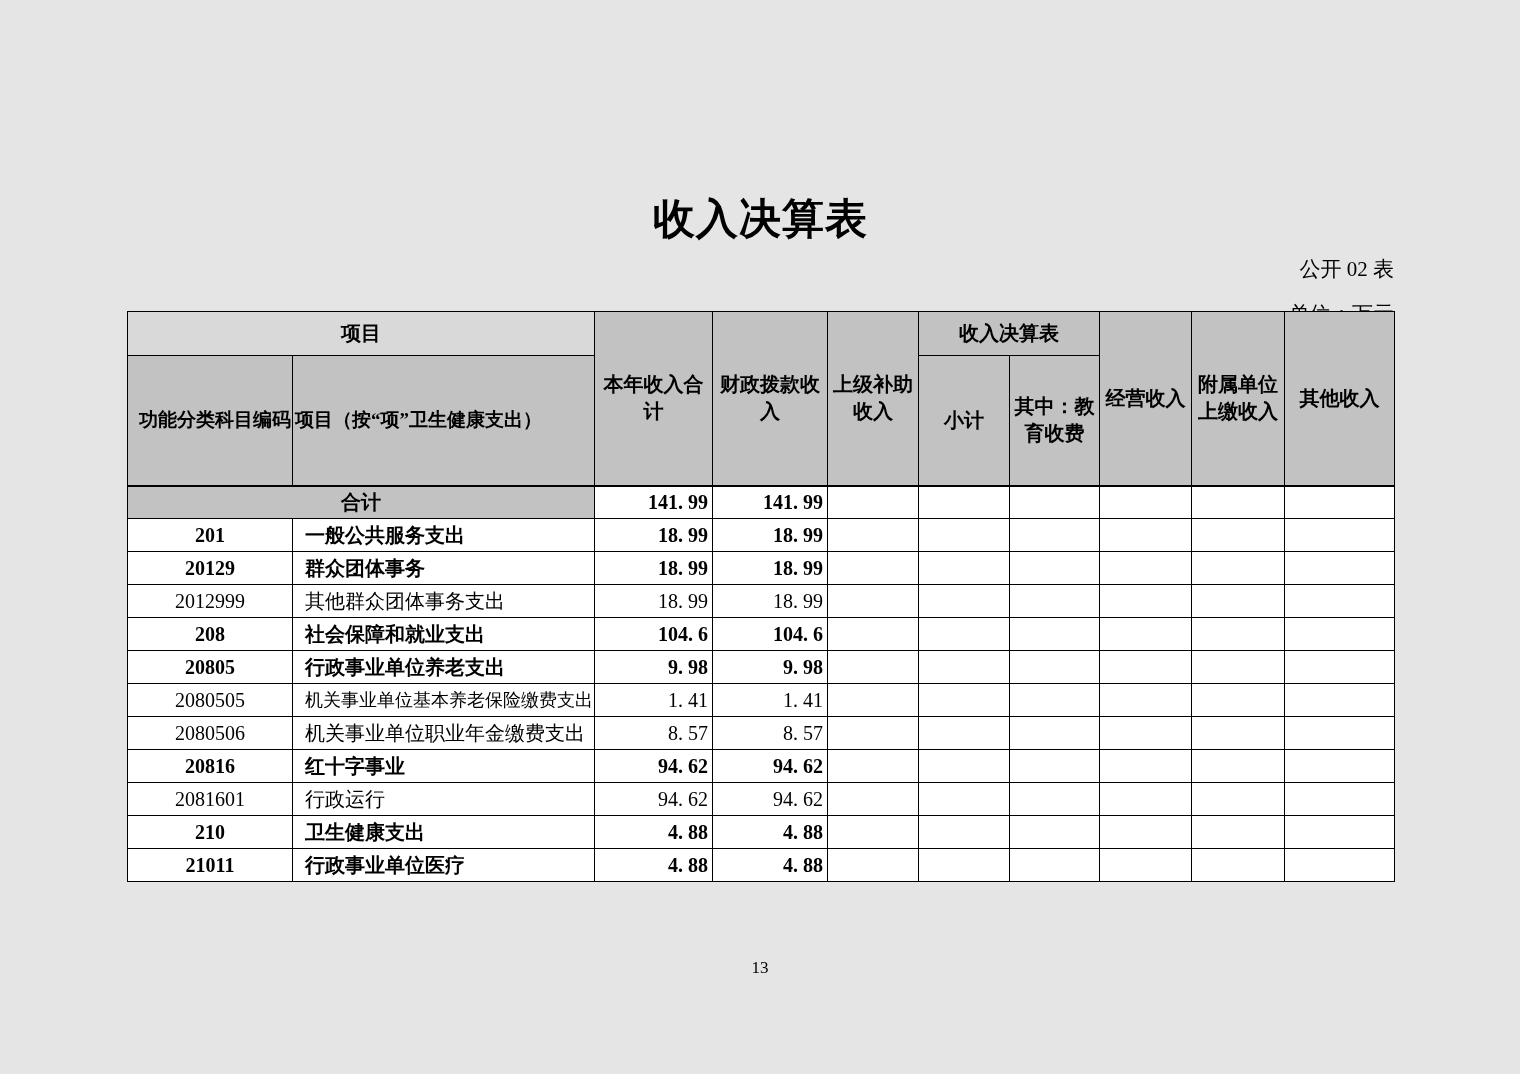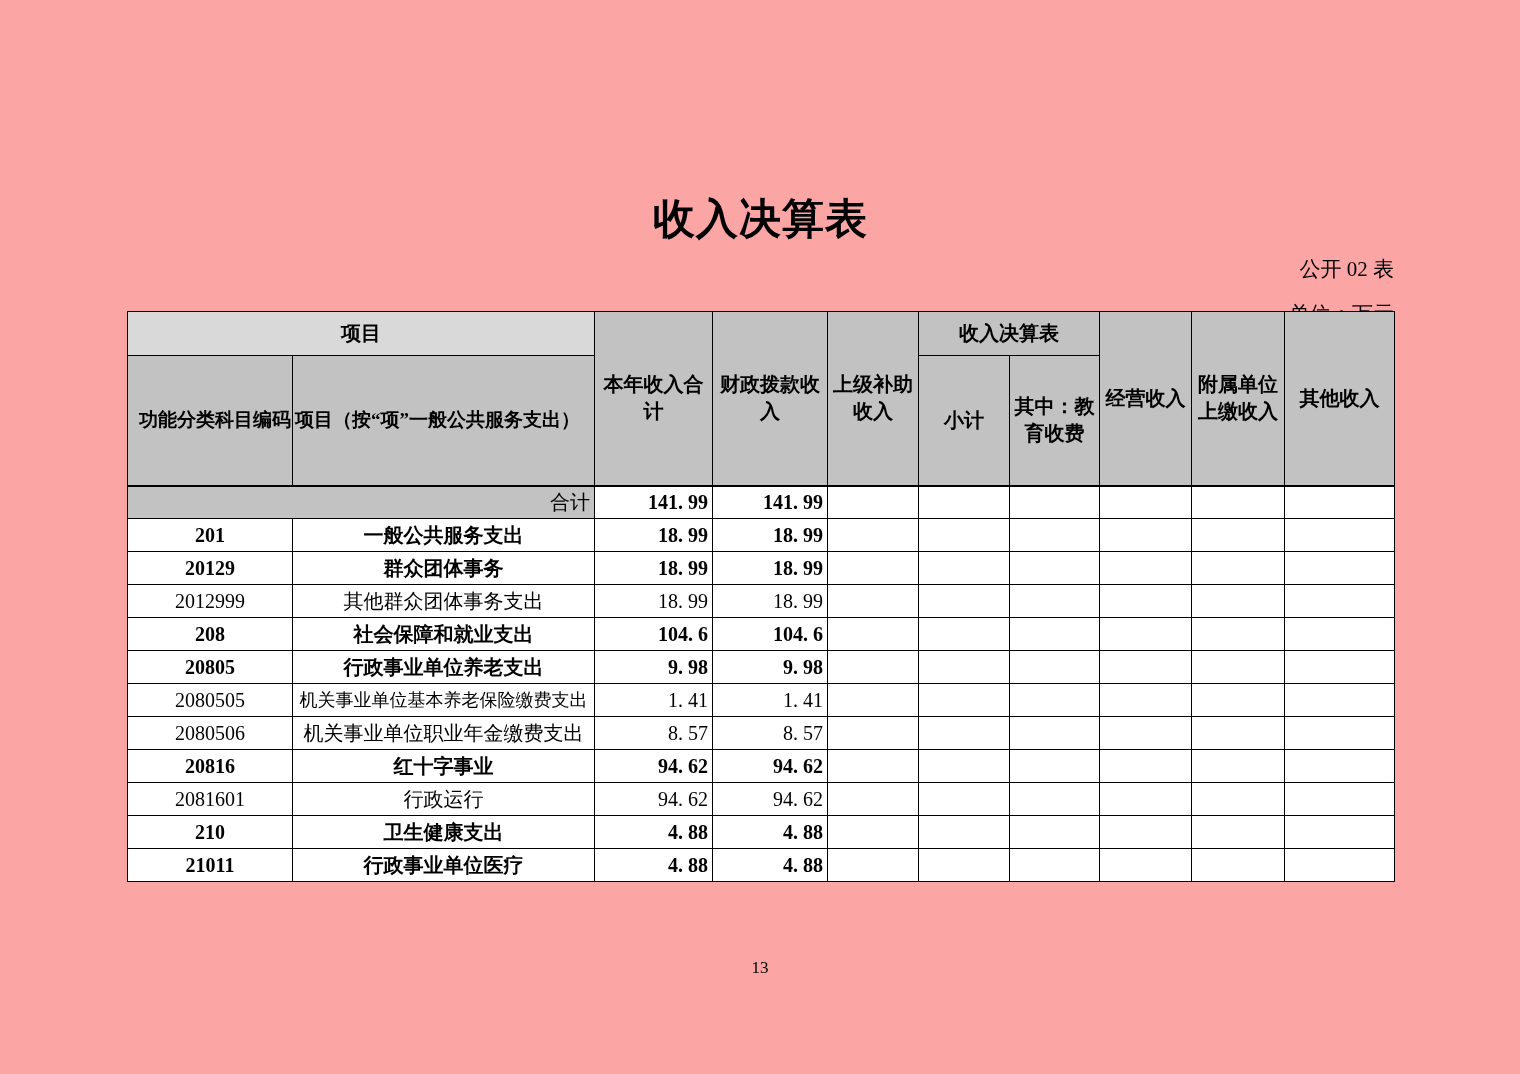--- a/index.html
+++ b/index.html
@@ -7,21 +7,21 @@
   body {
     width: 1520px; height: 1074px;
     background: #ffffff;
     color: #000;
     font-family: "Liberation Serif", "DejaVu Serif", serif;
   }
   .page {
     position: relative;
     width: 1520px; height: 1074px;
     overflow: hidden;
-    background: #fca5a5;
+    background: #e5e5e5;
   }
   .doc-title {
     position: absolute;
     top: 191px; left: 127px; width: 1267px;
     margin: 0;
     text-align: center;
     font-size: 42px;
     font-weight: bold;
     letter-spacing: 1px;
   }
@@ -62,27 +62,27 @@
   }
   thead th.light { background: var(--project-header-bg, #d9d9d9); }
   thead tr.h1 { height: 44px; }
   thead tr.h2 { height: 130px; }
   thead tr.h2 th, thead th[rowspan] { border-bottom: 2px solid #000; }
   thead th.code-th { padding: 0 11px; font-size: 19px; white-space: nowrap; }
   thead th.item-th { padding: 0 2px; font-size: 19px; white-space: nowrap; text-align: left; }
   tbody tr { height: 33px; }
   tbody td { font-size: 20px; background: #fff; }
   tbody td.code { text-align: center; font-weight: bold; }
-  tbody td.name { text-align: center; font-weight: bold; white-space: nowrap; padding: 0 4px; margin-left: 25px; }
+  tbody td.name { text-align: left; font-weight: bold; white-space: nowrap; padding: 0 12px; margin-left: 25px; }
   tbody td.num  { text-align: right; font-weight: bold; }
   tbody tr.regular td { font-weight: normal; }
   tbody td.total-label {
     background: var(--header-bg, #c2c2c2);
-    text-align: right;
-    font-weight: normal;
+    text-align: center;
+    font-weight: bold;
   }
   .page-number {
     position: absolute;
     top: 958px; left: 0; width: 1520px;
     text-align: center;
     font-size: 17px;
   }
 </style>
 </head>
 <body>
@@ -113,21 +113,21 @@
         <th rowspan="2">本年收入合计</th>
         <th rowspan="2">财政拨款收入</th>
         <th rowspan="2">上级补助收入</th>
         <th colspan="2">收入决算表</th>
         <th rowspan="2">经营收入</th>
         <th rowspan="2">附属单位上缴收入</th>
         <th rowspan="2">其他收入</th>
       </tr>
       <tr class="h2">
         <th class="code-th">功能分类科目编码</th>
-        <th class="item-th">项目（按“项”一般公共服务支出）</th>
+        <th class="item-th">项目（按“项”卫生健康支出）</th>
         <th>小计</th>
         <th>其中：教育收费</th>
       </tr>
     </thead>
     <tbody>
         <tr>
           <td class="total-label" colspan="2">合计</td>
           <td class="num">141. 99</td>
           <td class="num">141. 99</td>
           <td class="num"></td>

